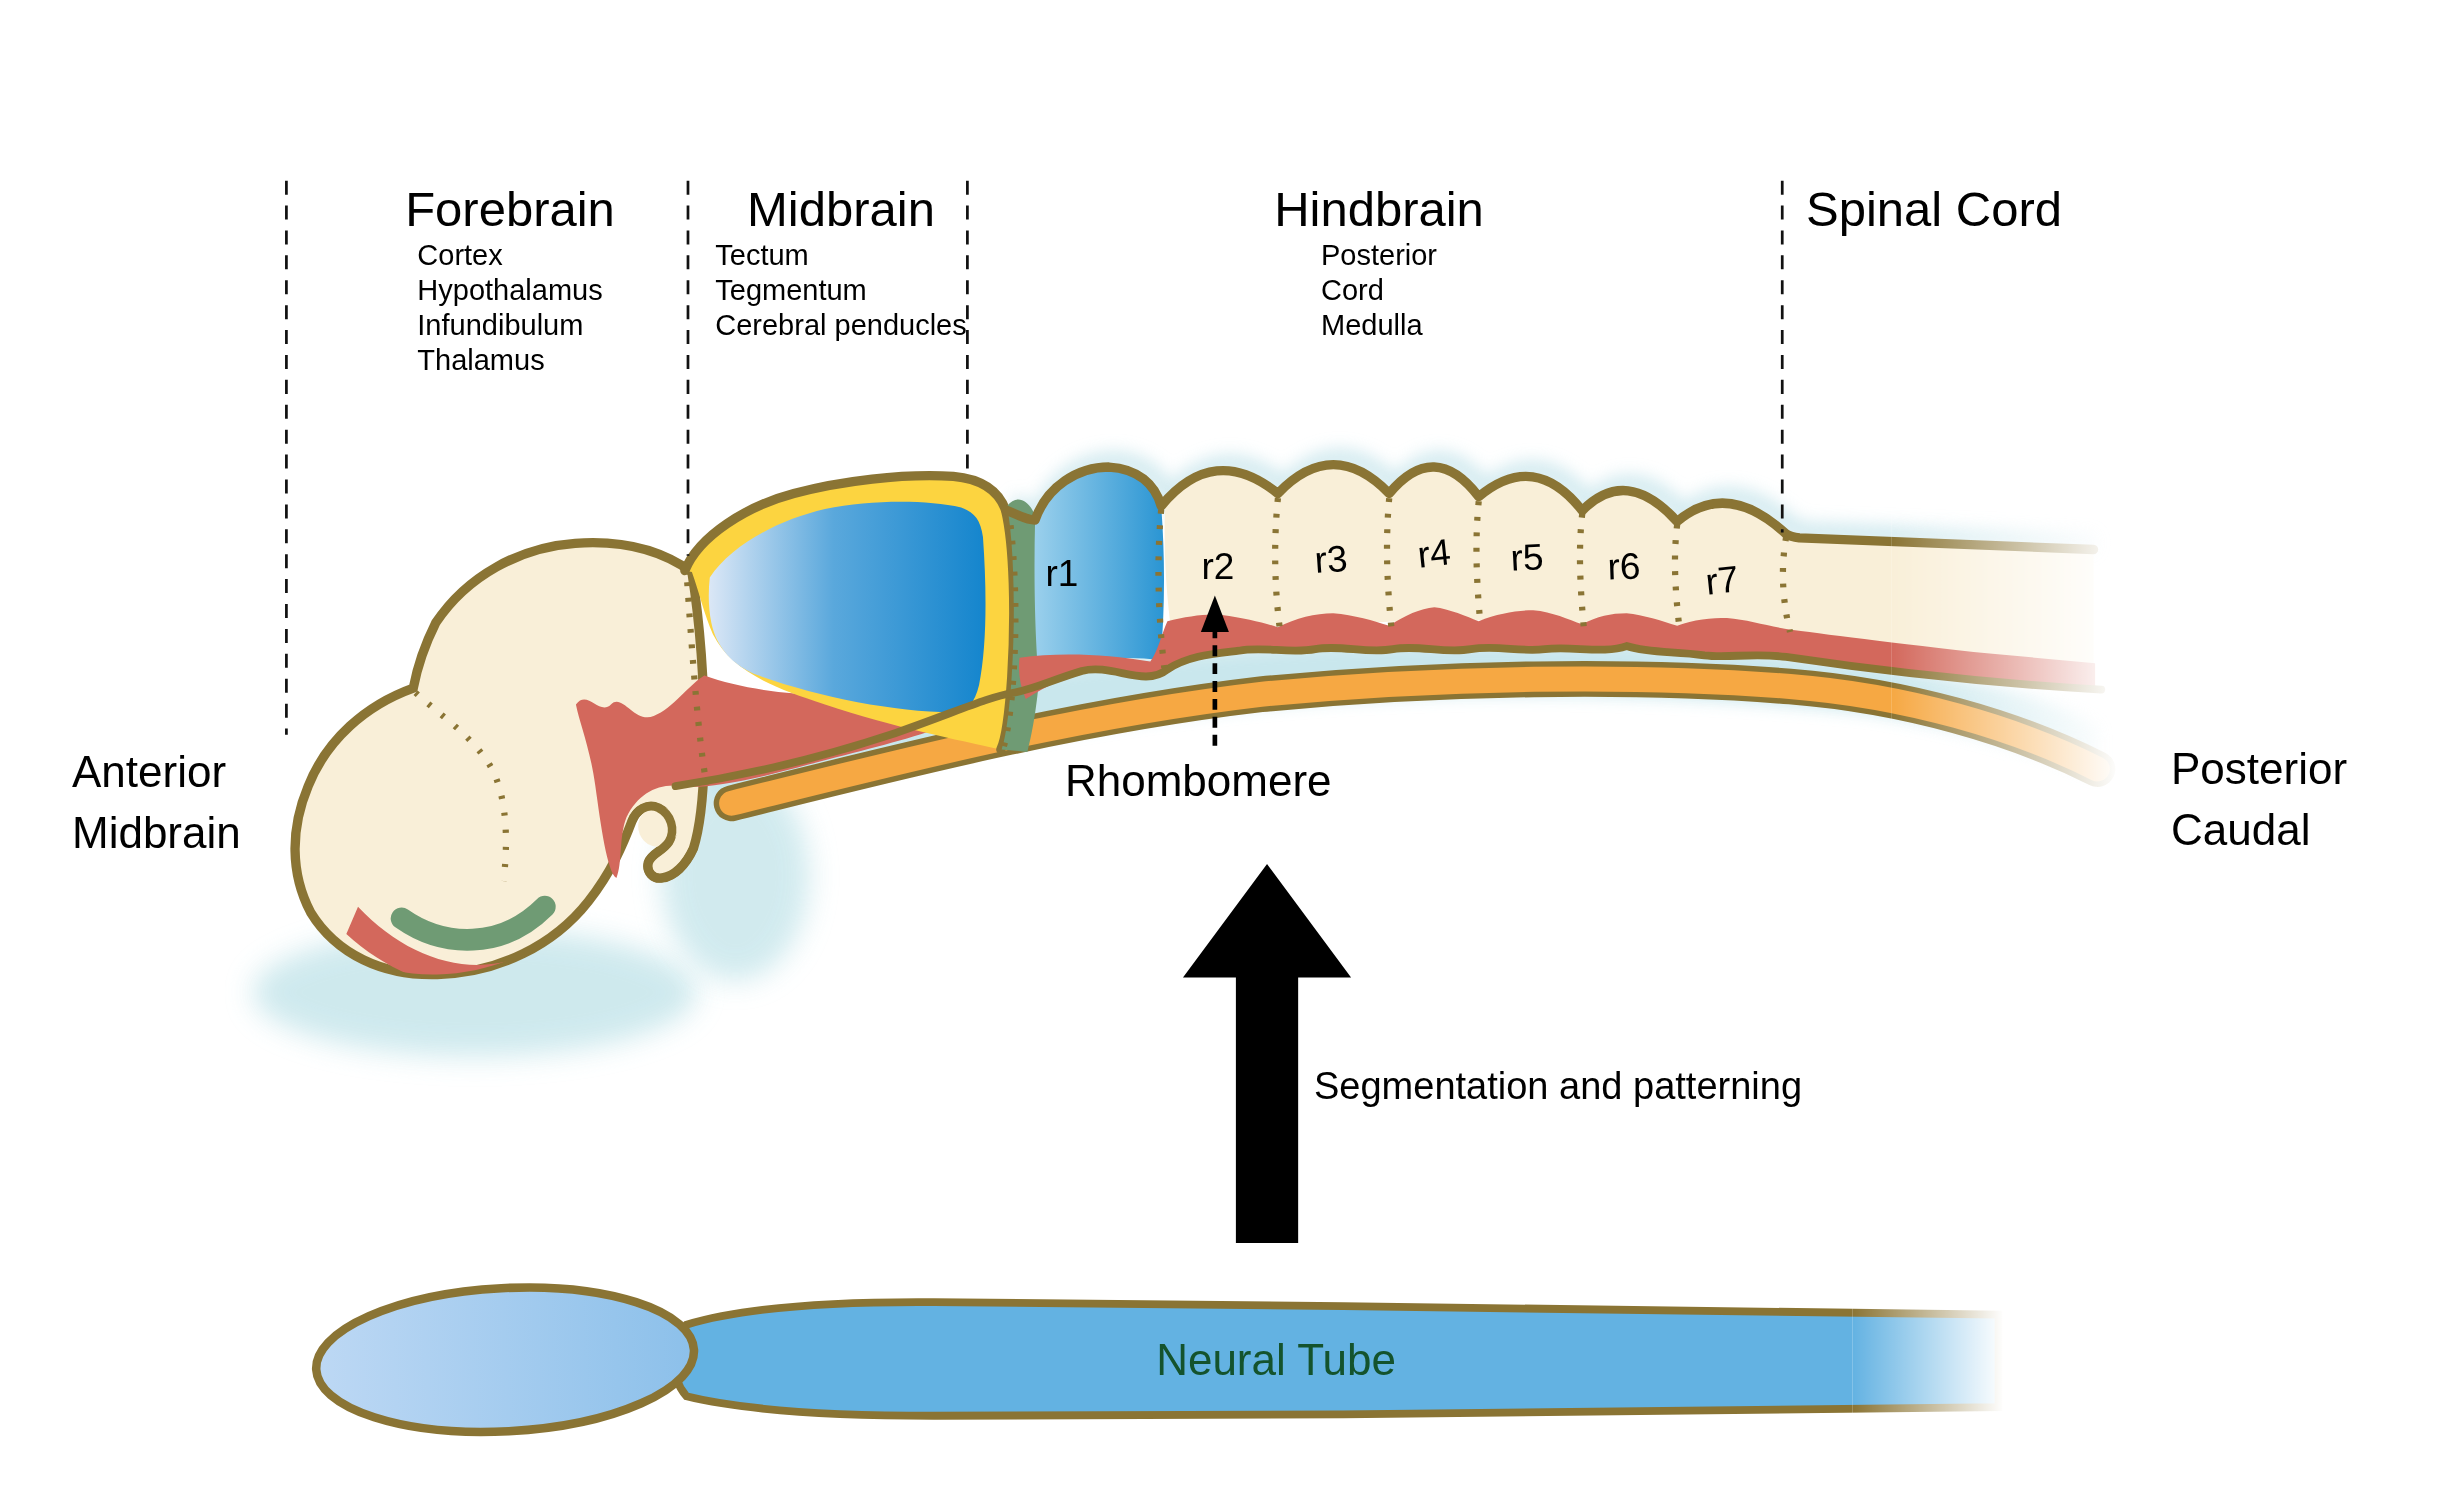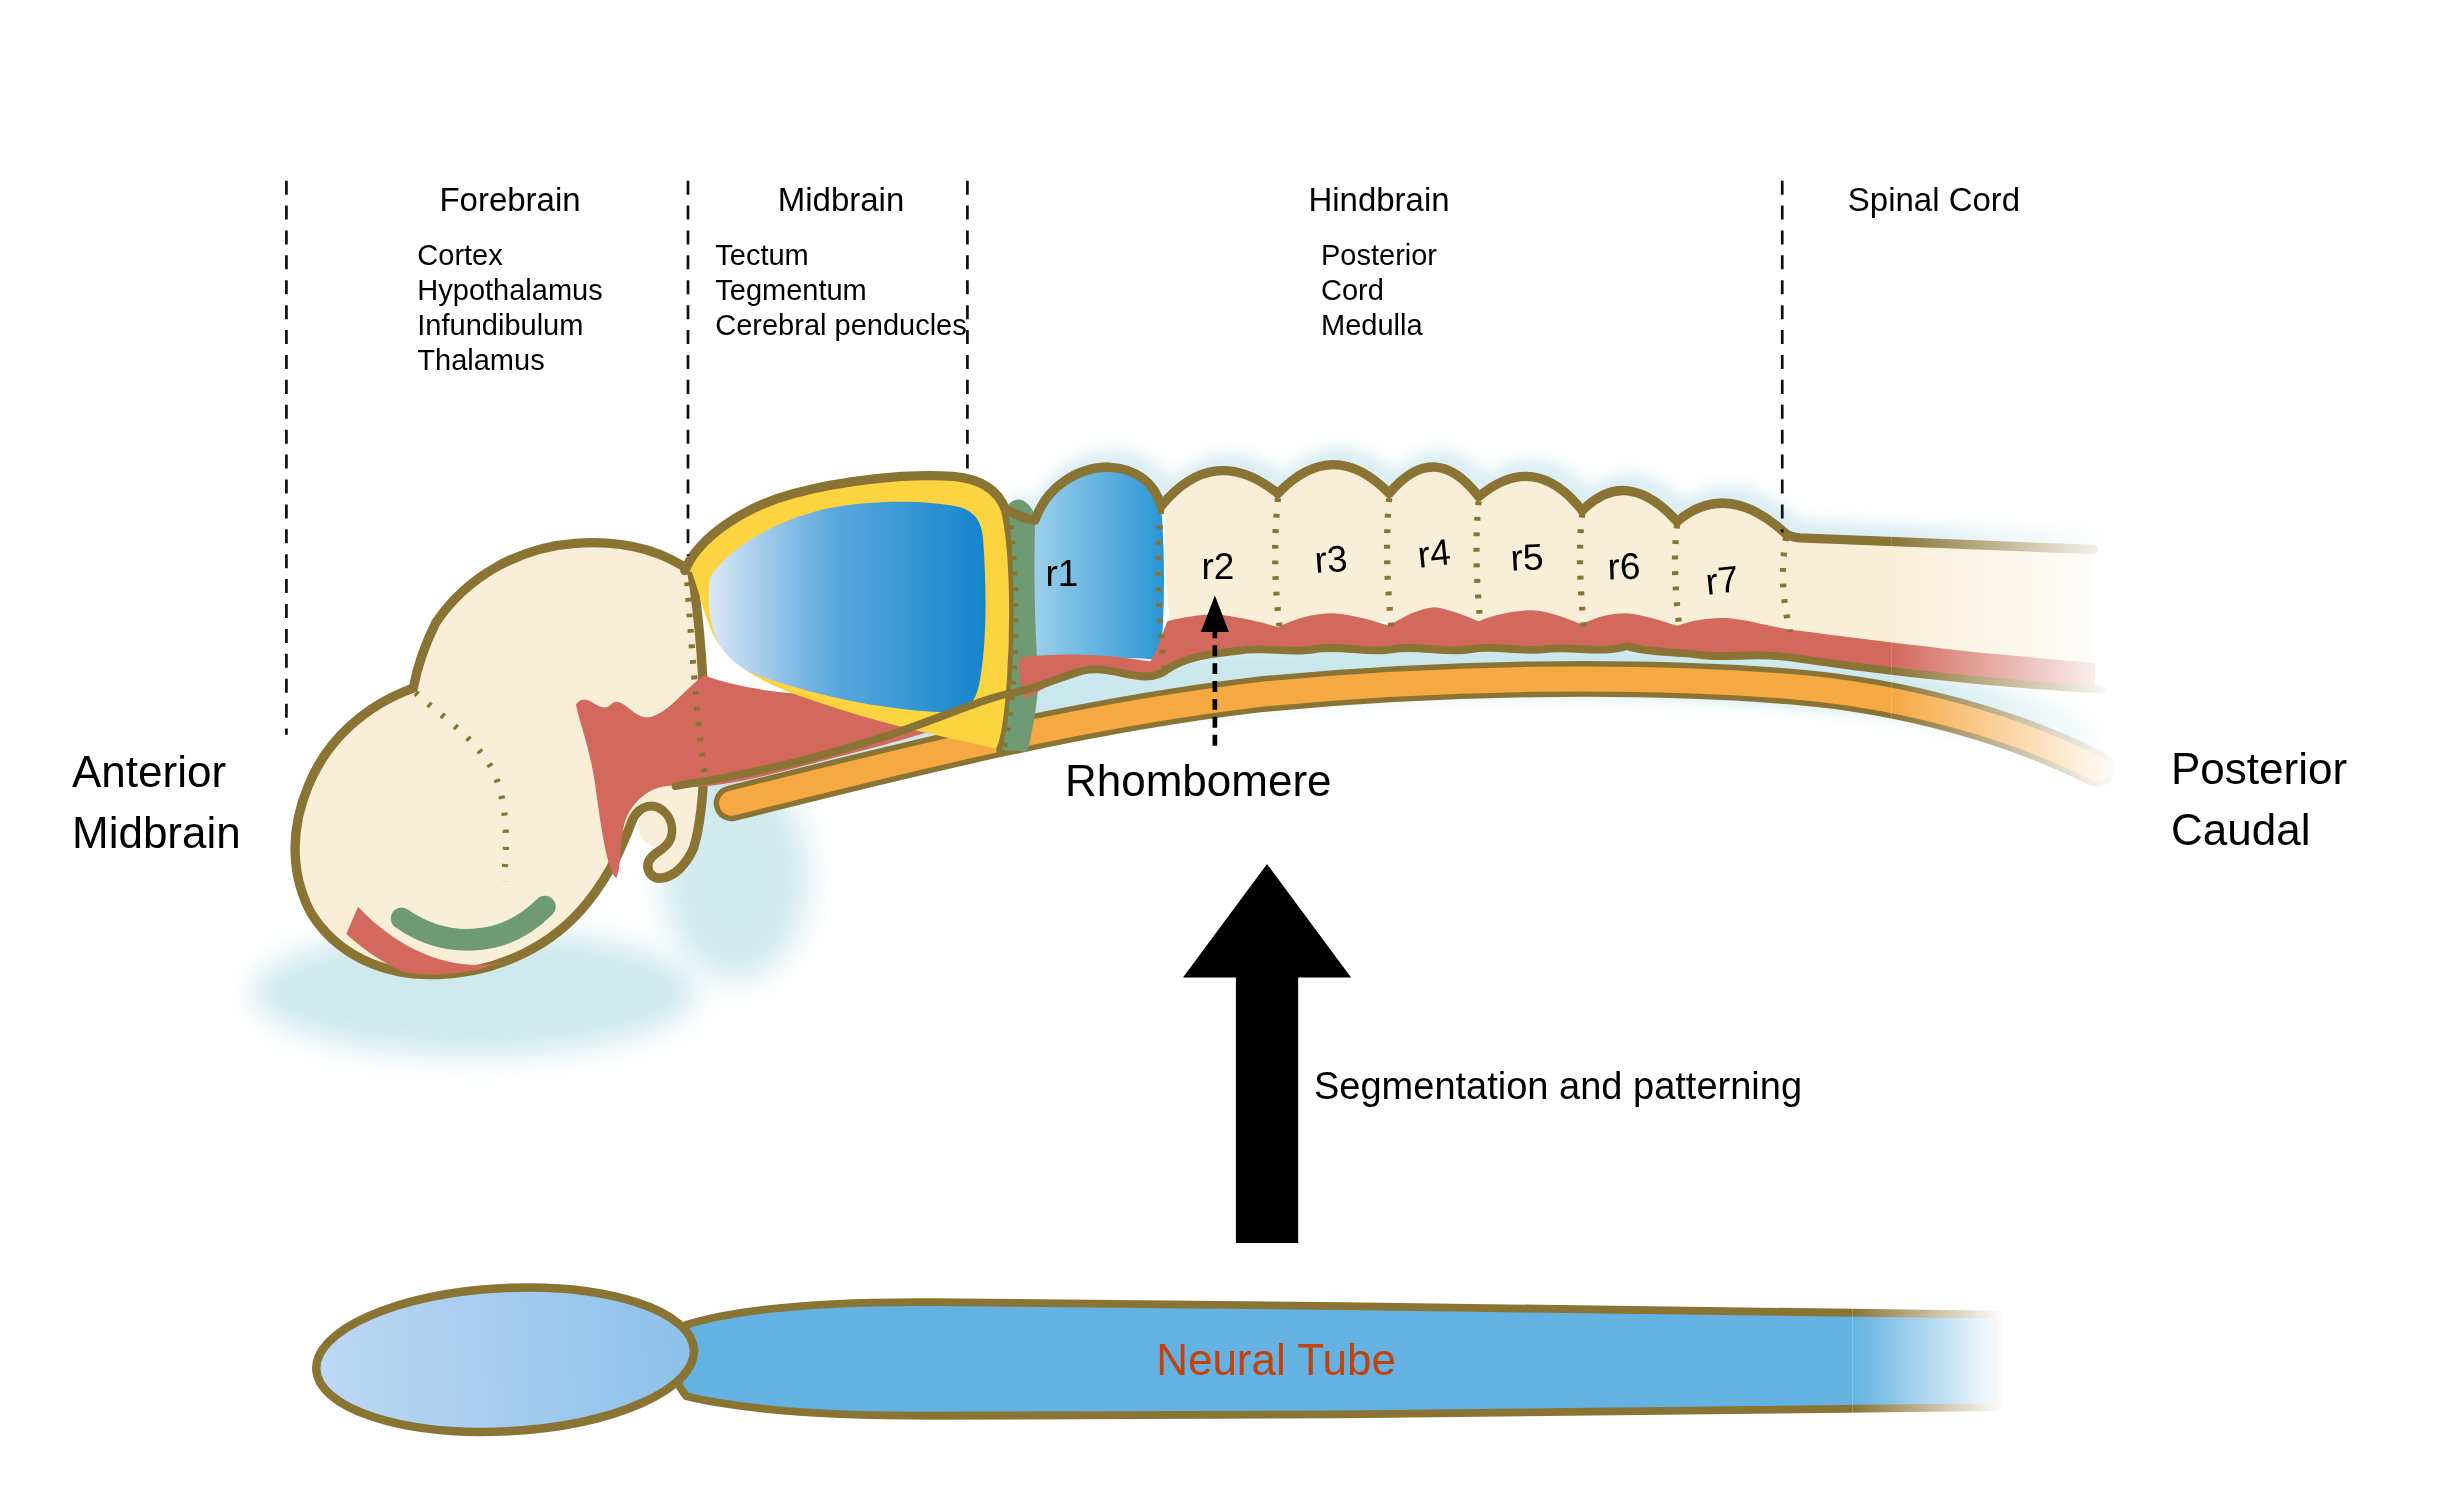--- a/index.html
+++ b/index.html
@@ -1,24 +1,24 @@
 <!DOCTYPE html>
 <html style="font-size:12.5px"><head>
 <meta charset="utf-8">
 <style>
   html,body{margin:0;padding:0;background:#ffffff;}
   .stage{position:relative;width:2450px;height:1510px;background:#fff;overflow:hidden;
          font-family:"Liberation Sans", sans-serif;color:#000;}
   svg{position:absolute;left:0;top:0;}
   .lbl{position:absolute;white-space:nowrap;}
-  .title{font-size:33px;transform:translateX(-50%);}
+  .title{font-size:49px;transform:translateX(-50%);}
   .subs{font-size:29px;line-height:35px;text-align:left;transform:translateX(-50%);}
   .rlab{font-size:37px;transform:translate(-50%,-50%);}
   .big{font-size:44px;}
-  .tube-lab{font-size:44px;color:#c2410c;transform:translate(-50%,-50%);}
+  .tube-lab{font-size:44px;color:#14532d;transform:translate(-50%,-50%);}
 </style>
 </head>
 <body>
 
 <div class="stage">
 
 <svg width="2450" height="1510" viewBox="0 0 3148 1940">
   <defs>
     <linearGradient id="gradMid" x1="0" y1="0" x2="1" y2="0">
       <stop offset="0" stop-color="#dbe7f6"></stop>

